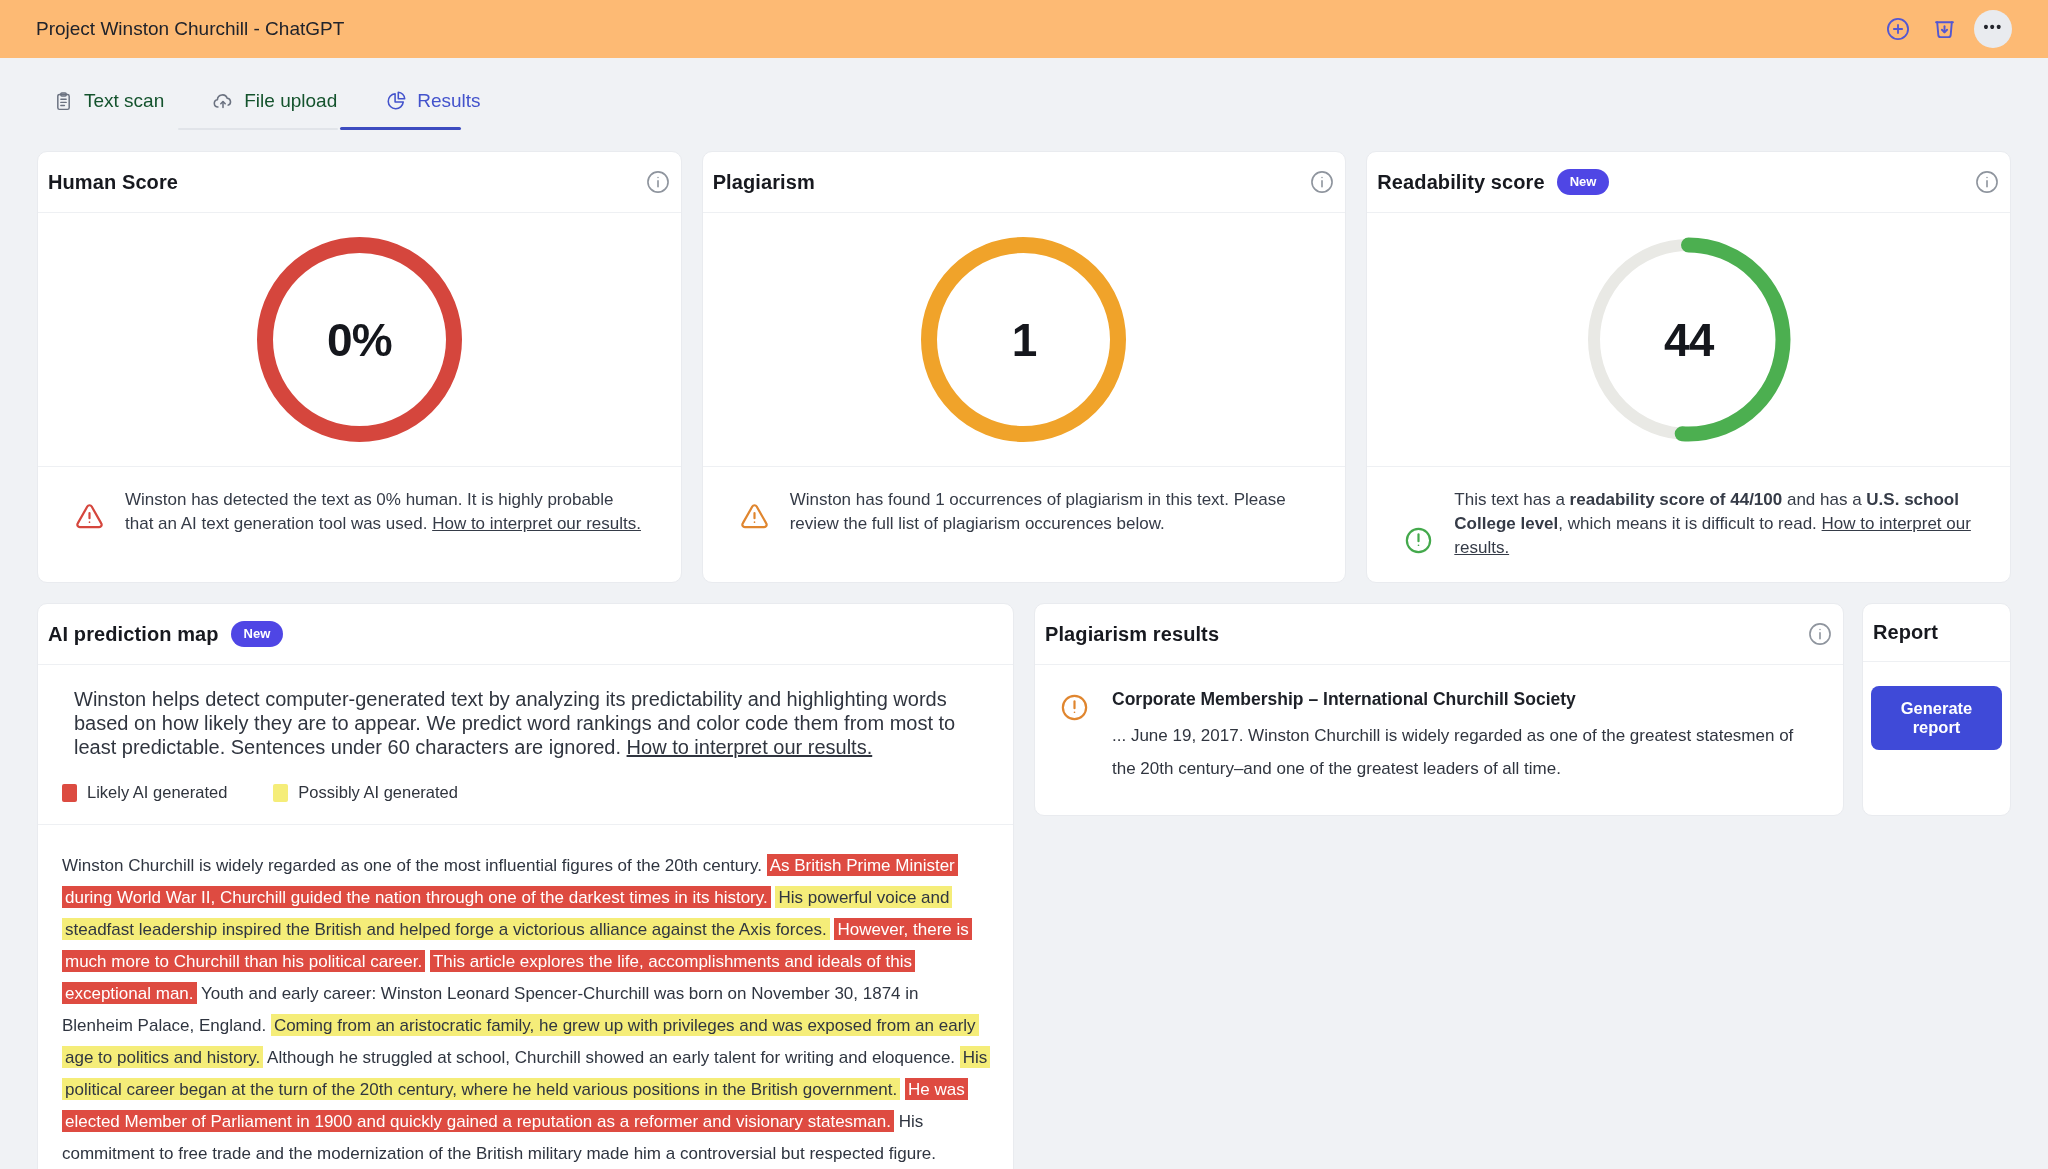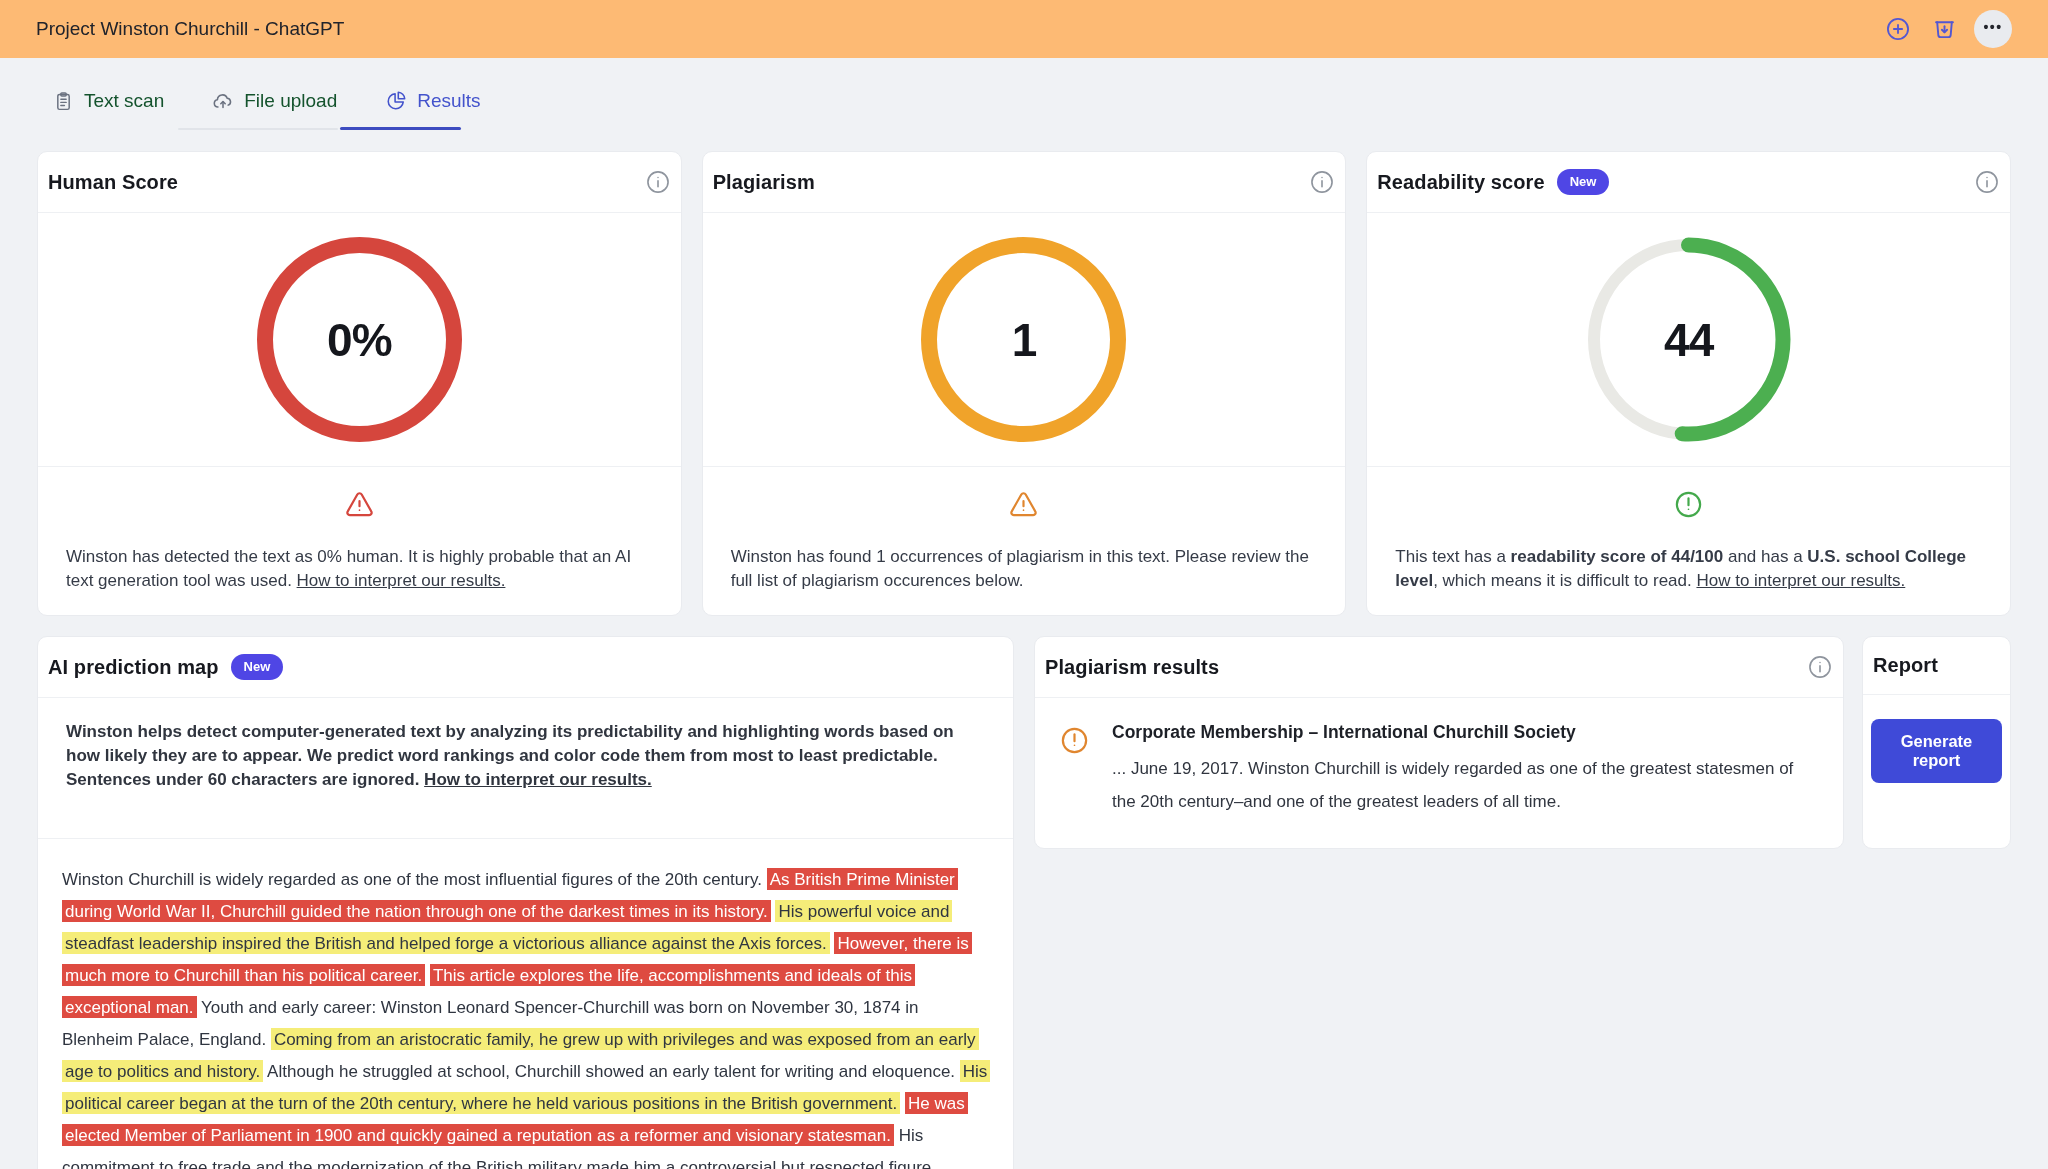--- a/index.html
+++ b/index.html
@@ -36,29 +36,29 @@
   .card-header h2{margin:0;font-size:20px;font-weight:700;color:#17191f;letter-spacing:.1px;}
   .info-icon{margin-left:auto;display:flex;cursor:pointer;}
   .badge{background:var(--badge);color:#fff;font-size:13px;font-weight:600;padding:4px 13px;border-radius:999px;line-height:1.4;}
   
   .score-row{display:grid;grid-template-columns:repeat(3,1fr);gap:20px;margin-top:21px;}
   .score-body{height:253px;display:flex;align-items:center;justify-content:center;}
   .ring{position:relative;width:205px;height:205px;}
   .ring svg{position:absolute;inset:0;}
   .ring-value{position:absolute;inset:0;display:flex;align-items:center;justify-content:center;
     font-size:46px;font-weight:700;color:#15171d;letter-spacing:-1px;}
-  .card-footer{border-top:1px solid var(--divider);padding:20px 28px 22px;display:flex;gap:20px;align-items:center;flex-direction:column;}
+  .card-footer{border-top:1px solid var(--divider);padding:20px 36px 22px;display:flex;gap:20px;align-items:flex-end;}
   .card-footer .f-icon{flex:0 0 auto;margin-top:2px;}
   .card-footer p{margin:1px 0 0;font-size:17px;line-height:24px;color:#353b47;}
   .inline-link{color:inherit;text-decoration:underline;cursor:pointer;}
   
   .bottom-row{display:grid;grid-template-columns:1fr 1fr;gap:20px;margin-top:20px;align-items:start;padding-bottom:40px;}
   .right-col{display:flex;flex-direction:row;gap:18px;}
   .intro{padding:22px 24px 22px;}
-  .intro p{margin:0 4px 24px;font-size:17px;line-height:24px;color:#30353f;font-weight:bold;}
+  .intro p{margin:0 12px 24px;font-size:20px;line-height:24px;color:#30353f;}
   .legend{display:flex;gap:46px;}
   .legend-item{display:flex;align-items:center;gap:10px;font-size:16.5px;color:#2f343d;}
   .swatch{width:15px;height:18px;border-radius:2px;flex:0 0 auto;}
   .map-text{border-top:1px solid var(--divider);padding:24px;font-size:17px;line-height:32px;color:#2f3540;}
   .seg{padding:1.5px 3px;-webkit-box-decoration-break:clone;box-decoration-break:clone;}
   .seg-plain{padding:1.5px 0;}
   .seg-red{background:var(--hl-red);color:#fff;}
   .seg-yellow{background:var(--hl-yellow);color:#303640;}
   .pl-item{display:flex;gap:22px;padding:24px 24px 30px;align-items:flex-start;}
   .pl-item .f-icon{flex:0 0 auto;margin-top:3px;}
@@ -228,20 +228,30 @@
 
   <section class="bottom-row">
 
     <article class="card">
       <div class="card-header">
         <h2>AI prediction map</h2>
         <span class="badge">New</span>
       </div>
       <div class="intro">
         <p><span>Winston helps detect computer-generated text by analyzing its predictability and highlighting words based on how likely they are to appear. We predict word rankings and color code them from most to least predictable. Sentences under 60 characters are ignored. </span><a class="inline-link">How to interpret our results.</a></p>
+        <div class="legend">
+            <div class="legend-item">
+              <span class="swatch" style="background: rgb(220, 75, 65);"></span>
+              <span>Likely AI generated</span>
+            </div>
+            <div class="legend-item">
+              <span class="swatch" style="background: rgb(245, 237, 121);"></span>
+              <span>Possibly AI generated</span>
+            </div>
+          </div>
       </div>
       <div class="map-text"><span class="seg seg-plain">Winston Churchill is widely regarded as one of the most influential figures of the 20th century.</span> <span class="seg seg-red">As British Prime Minister during World War II, Churchill guided the nation through one of the darkest times in its history.</span> <span class="seg seg-yellow">His powerful voice and steadfast leadership inspired the British and helped forge a victorious alliance against the Axis forces.</span> <span class="seg seg-red">However, there is much more to Churchill than his political career.</span> <span class="seg seg-red">This article explores the life, accomplishments and ideals of this exceptional man.</span> <span class="seg seg-plain">Youth and early career: Winston Leonard Spencer-Churchill was born on November 30, 1874 in Blenheim Palace, England.</span> <span class="seg seg-yellow">Coming from an aristocratic family, he grew up with privileges and was exposed from an early age to politics and history.</span> <span class="seg seg-plain">Although he struggled at school, Churchill showed an early talent for writing and eloquence.</span> <span class="seg seg-yellow">His political career began at the turn of the 20th century, where he held various positions in the British government.</span> <span class="seg seg-red">He was elected Member of Parliament in 1900 and quickly gained a reputation as a reformer and visionary statesman.</span> <span class="seg seg-plain">His commitment to free trade and the modernization of the British military made him a controversial but respected figure.</span> </div>
     </article>
 
     <div class="right-col">
 
       <article class="card">
         <div class="card-header">
           <h2>Plagiarism results</h2>
           <span class="info-icon">

